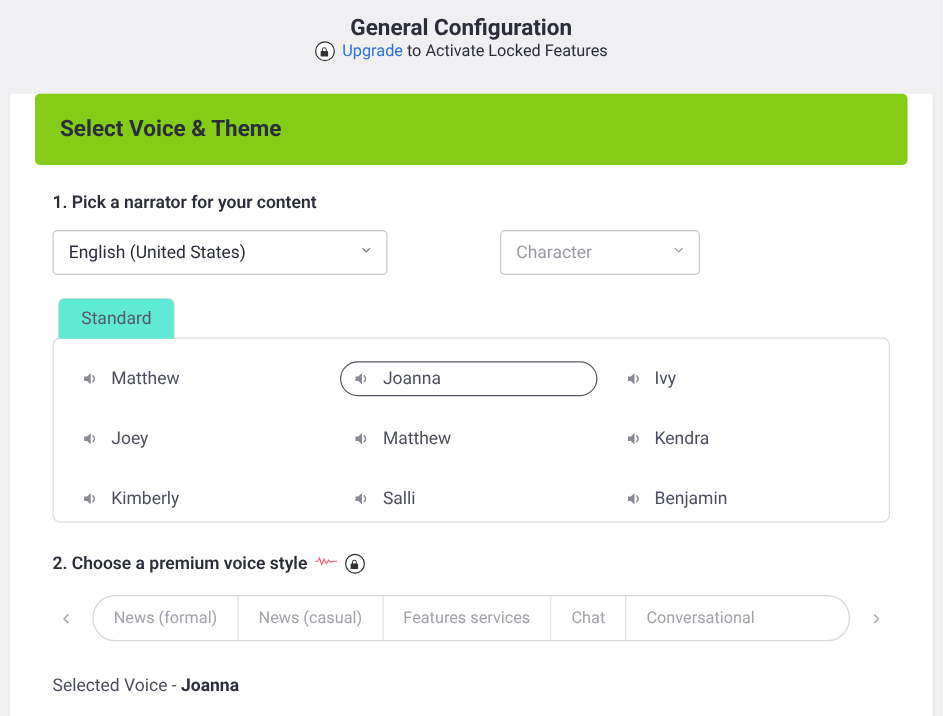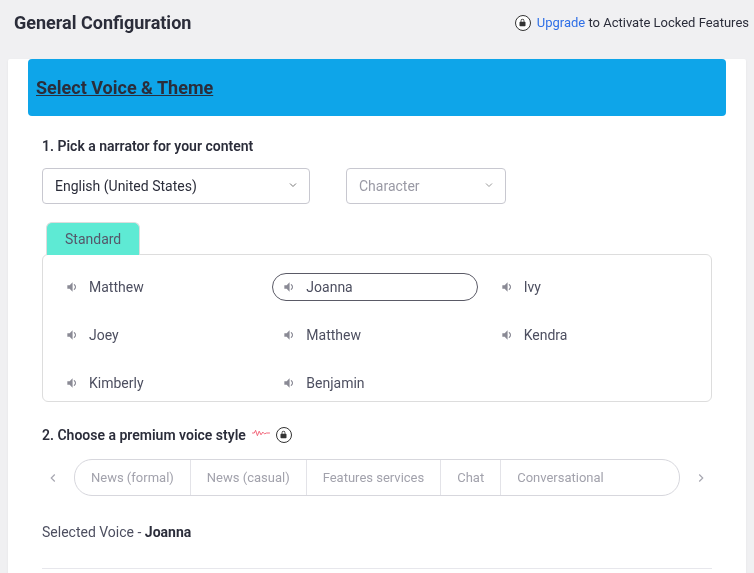--- a/index.html
+++ b/index.html
@@ -9,21 +9,22 @@
     background: #f0f0f2;
     color: #2b2d3a;
     width: 754px;
     height: 573px;
     overflow: hidden;
   }
   .page-header {
     display: flex;
     align-items: center;
     justify-content: space-between;
-    padding: 12px 5px 10px 14px;
+    padding: 12px 30px 10px 14px;
+    flex-direction: column;
   }
   .page-title {
     font-size: 18px;
     font-weight: 700;
     color: #2b2d3a;
   }
   .upgrade-wrap {
     font-size: 13px;
     color: #2b2d3a;
     display: flex;
@@ -46,25 +47,24 @@
     text-decoration: none;
   }
   .card {
     background: #fff;
     margin: 0 8px;
     border-radius: 2px;
     box-shadow: 0 1px 3px rgba(0,0,0,0.05);
     padding-bottom: 20px;
   }
   .section-banner {
-    background: #0ea5e9;
+    background: #84cc16;
     margin: 16px 20px 0 20px;
-    padding: 18px 8px;
+    padding: 18px 20px;
     border-radius: 4px;
-    text-decoration: underline;
   }
   .section-banner h2 {
     margin: 0;
     font-size: 18px;
     font-weight: 700;
     color: #2b2d3a;
   }
   .content {
     padding: 22px 34px 0 34px;
   }
@@ -72,21 +72,21 @@
     font-size: 14px;
     font-weight: 600;
     color: #2b2d3a;
     margin-bottom: 14px;
     display: flex;
     align-items: center;
     gap: 6px;
   }
   .selects-row {
     display: flex;
-    gap: 36px;
+    gap: 90px;
     margin-bottom: 18px;
   }
   .select {
     position: relative;
     border: 1px solid #c8c8d0;
     border-radius: 4px;
     height: 36px;
     display: flex;
     align-items: center;
     padding: 0 34px 0 12px;
@@ -319,20 +319,29 @@
             </span>
             <span>Kimberly</span>
           </div>
           <div class="voice-item">
             <span class="sound-icon">
               <svg width="14" height="14" viewBox="0 0 24 24" fill="#8a8a95">
                 <path d="M4 9v6h4l5 5V4L8 9H4z"></path>
                 <path d="M16 8a5 5 0 0 1 0 8" fill="none" stroke="#8a8a95" stroke-width="2" stroke-linecap="round"></path>
               </svg>
             </span>
+            <span>Salli</span>
+          </div>
+          <div class="voice-item">
+            <span class="sound-icon">
+              <svg width="14" height="14" viewBox="0 0 24 24" fill="#8a8a95">
+                <path d="M4 9v6h4l5 5V4L8 9H4z"></path>
+                <path d="M16 8a5 5 0 0 1 0 8" fill="none" stroke="#8a8a95" stroke-width="2" stroke-linecap="round"></path>
+              </svg>
+            </span>
             <span>Benjamin</span>
           </div>
         </div>
     </div>
 
     <div class="step2">
       <div class="step-label">
         <span>2. Choose a premium voice style</span>
         <span class="wave-icon">
           <svg width="18" height="14" viewBox="0 0 40 20" fill="none" stroke="#f05a6f" stroke-width="2" stroke-linecap="round">

